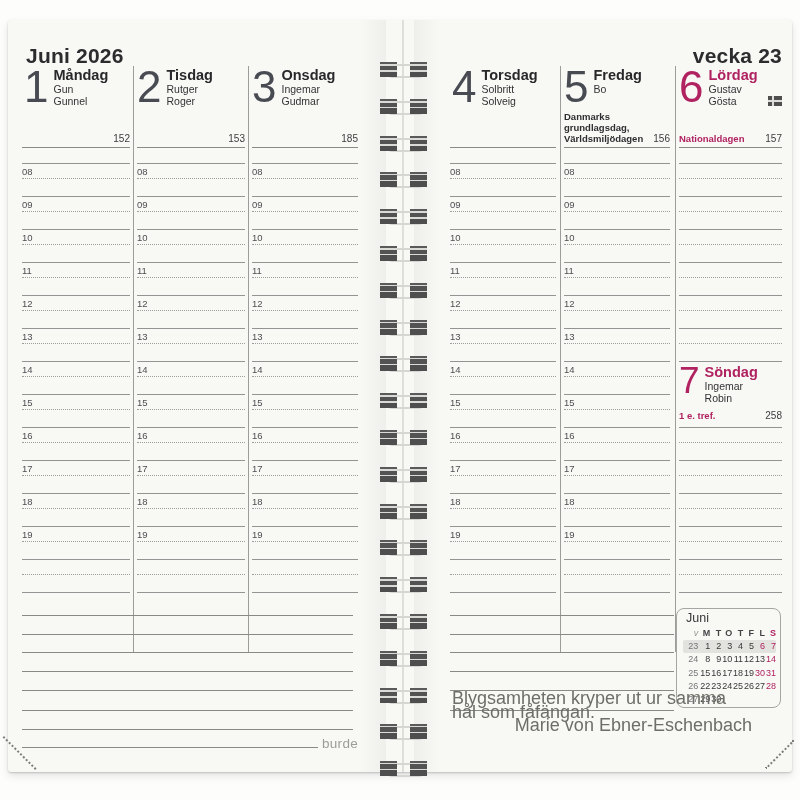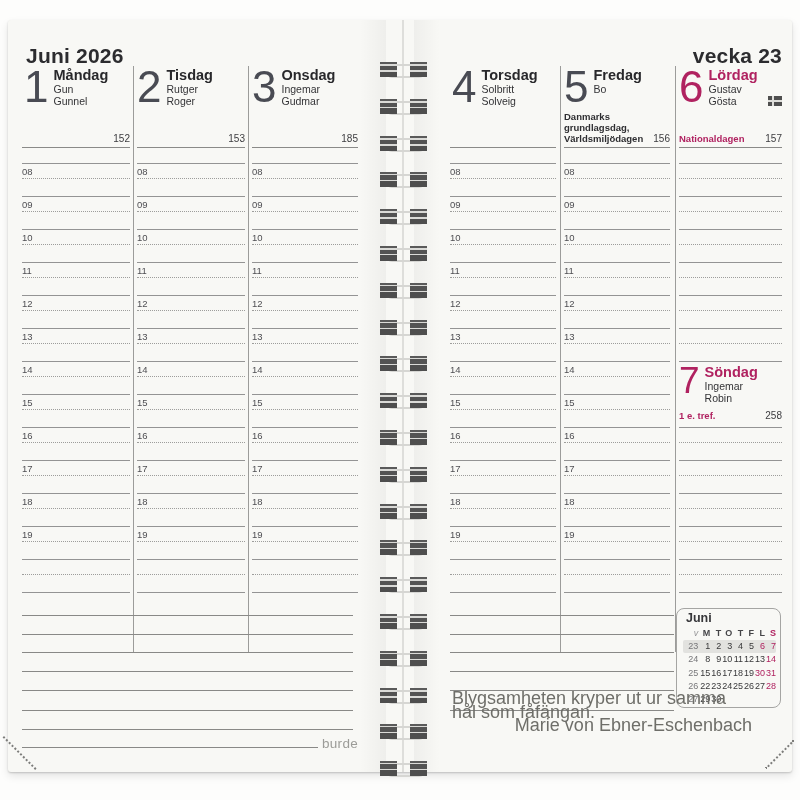--- a/index.html
+++ b/index.html
@@ -40,21 +40,21 @@
         background:linear-gradient(#dededa,#dededa) 4px 0/2px 100% no-repeat,
                    linear-gradient(#dededa,#dededa) 0 4px/100% 2px no-repeat,#4f4f4f;}
   .burde{position:absolute;left:314px;top:716px;font-size:13.5px;color:#9c9c98;letter-spacing:.3px;}
   .quote{position:absolute;left:24px;top:672px;width:300px;font-size:18px;line-height:13.5px;color:#6e6e69;}
   .quote .author{display:block;text-align:right;}
   .perf{position:absolute;width:46px;border-top:2px dotted #7d7d7b;}
   .perfL{left:-4px;top:716px;transform:rotate(45deg);transform-origin:left top;}
   .perfR{left:337px;top:748px;width:40px;transform:rotate(-45deg);transform-origin:left top;}
   #minical{position:absolute;left:248px;top:588px;width:105px;height:100px;background:#f8f8f5;
            border:1px solid #a5a5a3;border-radius:8px;box-sizing:border-box;}
-  .mc-title{position:absolute;left:9px;top:2px;font-size:12.5px;font-weight:bold;color:#37373a;}
+  .mc-title{position:absolute;left:9px;top:2px;font-size:12.5px;font-weight:normal;color:#37373a;}
   #mc-grid{position:absolute;left:6px;top:18px;width:93px;}
   .mc-row{display:flex;height:13.2px;align-items:center;font-size:9px;line-height:13px;color:#38383a;}
   .mc-row.hl{background:#e2e2df;border-radius:2px;}
   .mc-wk{width:16px;text-align:right;color:#77777a;padding-right:1px;}
   .mc-wk.hdr{color:#98989a;font-style:italic;}
   .mc-c{width:11s;width:11.5px;text-align:right;}
   .mc-c.hdr{font-weight:bold;color:#454548;}
   .mc-c.red{color:var(--accent,#b02260);}
   .ringwire{position:absolute;width:35px;height:10px;border:2px solid #d6d6d3;border-radius:6px;background:transparent;}
   .ringblock{position:absolute;width:17px;height:15px;

